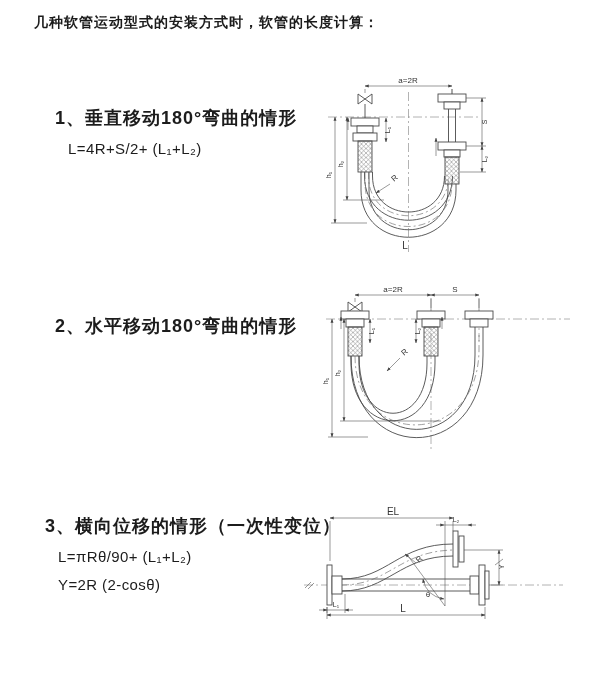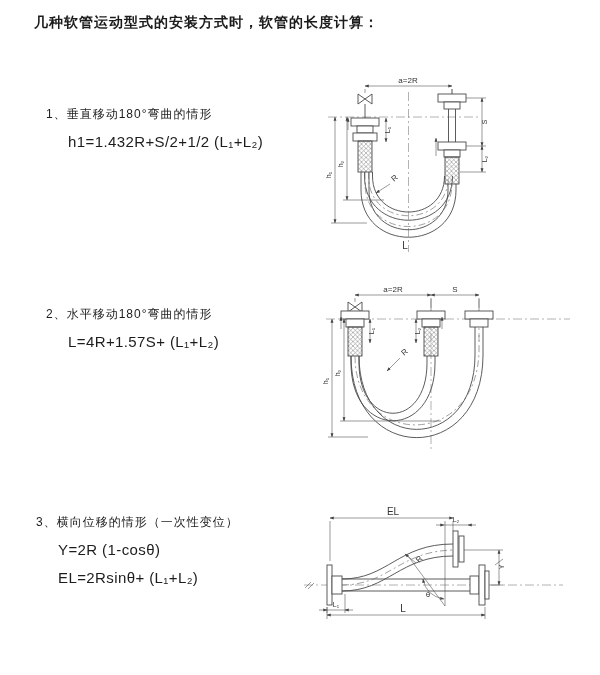--- a/index.html
+++ b/index.html
@@ -1,20 +1,20 @@
 <!DOCTYPE html>
 <html><head>
 <meta charset="utf-8">
 <style>
   html,body{margin:0;padding:0;background:#fff;}
   .canvas{position:relative;width:588px;height:675px;background:#ffffff;overflow:hidden;
           font-family:"Liberation Sans","DejaVu Sans",sans-serif;color:#1c1c1c;}
   .title{position:absolute;left:34px;top:14px;font-size:14px;font-weight:bold;letter-spacing:1px;}
   .section{position:absolute;}
-  .heading{font-size:12px;font-weight:normal;letter-spacing:1px;margin:0 0 10px 0;}
+  .heading{font-size:18px;font-weight:bold;letter-spacing:1px;margin:0 0 10px 9px;}
   .formula{font-size:15px;letter-spacing:.4px;margin:0 0 11px 22px;white-space:pre;}
   svg{position:absolute;overflow:visible;}
   .ln{stroke:#4a4a4a;stroke-width:.9;fill:none;}
   .thin{stroke:#555;stroke-width:.6;fill:none;}
   .cl{stroke:#8a8a8a;stroke-width:.65;fill:none;stroke-dasharray:9 3 2 3;}
   .cld{stroke:#6f6f6f;stroke-width:.65;fill:none;stroke-dasharray:7 3 2 3;}
   .part{fill:#ffffff;stroke:#4a4a4a;stroke-width:.9;}
   .braid{stroke:#4a4a4a;stroke-width:.9;}
   text{fill:#333;font-family:"Liberation Sans","DejaVu Sans",sans-serif;}
   .dl{font-size:8px;}
@@ -23,21 +23,21 @@
 </style>
 </head>
 <body>
 
 <div class="canvas">
 
   <div class="title">几种软管运动型式的安装方式时，软管的长度计算：</div>
 
   <div class="section" style="left:46px;top:106px;">
     <div class="heading">1、垂直移动180°弯曲的情形</div>
-    <div class="formula">h1=1.432R+S/2+1/2 (L₁+L₂)</div>
+    <div class="formula">L=4R+S/2+ (L₁+L₂)</div>
   </div>
 
   <svg style="left:312px;top:72px;" width="275" height="185" viewBox="0 0 275 185">
     <defs>
       <marker id="ar1" viewBox="0 0 10 10" refX="9" refY="5" markerWidth="7" markerHeight="7" orient="auto-start-reverse">
         <path d="M0,1.5 L10,5 L0,8.5 z" fill="#444"></path>
       </marker>
       <pattern id="hb1" width="4.5" height="4.5" patternUnits="userSpaceOnUse">
         <path d="M0,4.5 L4.5,0 M0,0 L4.5,4.5" stroke="#777" stroke-width="0.5"></path>
       </pattern>
@@ -95,23 +95,22 @@
     <line class="thin" x1="31" y1="128" x2="72" y2="128"></line>
     <line class="thin" x1="35" y1="45" x2="35" y2="128" marker-start="url(#ar1)" marker-end="url(#ar1)"></line>
     <text class="dls" x="31" y="92" text-anchor="middle" transform="rotate(-90 31,92)">h₂</text>
 
     <line class="thin" x1="78" y1="112" x2="64" y2="121" marker-end="url(#ar1)"></line>
     <text class="dl" x="82" y="110" transform="rotate(-40 82,110)">R</text>
 
     <text class="dlb" x="93" y="177" text-anchor="middle">L</text>
   </svg>
 
-  <div class="section" style="left:46px;top:306px;">
+  <div class="section" style="left:46px;top:314px;">
     <div class="heading">2、水平移动180°弯曲的情形</div>
-    <div class="formula">L=4R+1.57S+ (L₁+L₂)</div>
   </div>
 
   <svg style="left:308px;top:283px;" width="285" height="170" viewBox="0 0 285 170">
     <defs>
       <marker id="ar2" viewBox="0 0 10 10" refX="9" refY="5" markerWidth="7" markerHeight="7" orient="auto-start-reverse">
         <path d="M0,1.5 L10,5 L0,8.5 z" fill="#444"></path>
       </marker>
       <pattern id="hb2" width="4.5" height="4.5" patternUnits="userSpaceOnUse">
         <path d="M0,4.5 L4.5,0 M0,0 L4.5,4.5" stroke="#777" stroke-width="0.5"></path>
       </pattern>
@@ -164,22 +163,22 @@
     <line class="thin" x1="32" y1="138" x2="133" y2="138"></line>
     <line class="thin" x1="36" y1="36" x2="36" y2="138" marker-start="url(#ar2)" marker-end="url(#ar2)"></line>
     <text class="dls" x="32" y="90" text-anchor="middle" transform="rotate(-90 32,90)">h₂</text>
 
     <line class="thin" x1="92" y1="75" x2="79" y2="88" marker-end="url(#ar2)"></line>
     <text class="dl" x="96" y="73" transform="rotate(-40 96,73)">R</text>
   </svg>
 
   <div class="section" style="left:36px;top:514px;">
     <div class="heading">3、横向位移的情形（一次性变位）</div>
-    <div class="formula">Y=2R (1-cosθ)</div>
-    <div class="formula">EL=2Rsinθ+ (L₁+L₂)</div>
+    <div class="formula">L=πRθ/90+ (L₁+L₂)</div>
+    <div class="formula">Y=2R (2-cosθ)</div>
   </div>
 
   <svg style="left:298px;top:503px;" width="300" height="145" viewBox="0 0 300 145">
     <defs>
       <marker id="ar3" viewBox="0 0 10 10" refX="9" refY="5" markerWidth="7" markerHeight="7" orient="auto-start-reverse">
         <path d="M0,1.5 L10,5 L0,8.5 z" fill="#444"></path>
       </marker>
     </defs>
 
     <line class="cl" x1="6" y1="82" x2="265" y2="82"></line>

